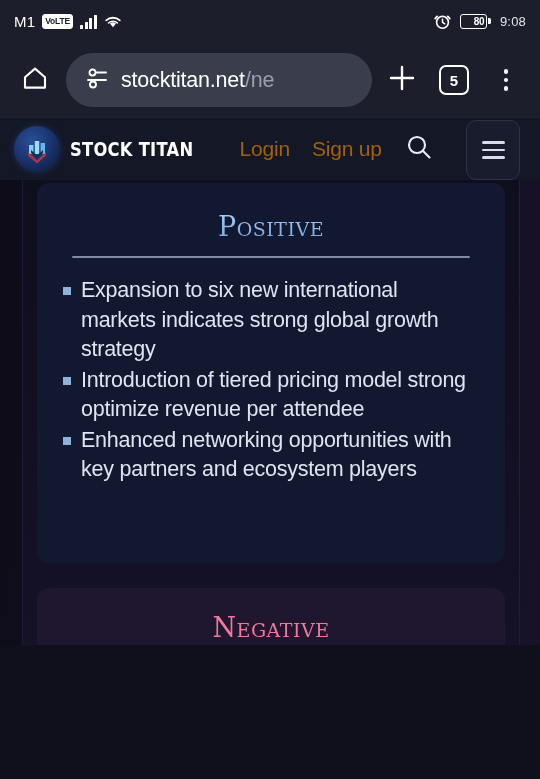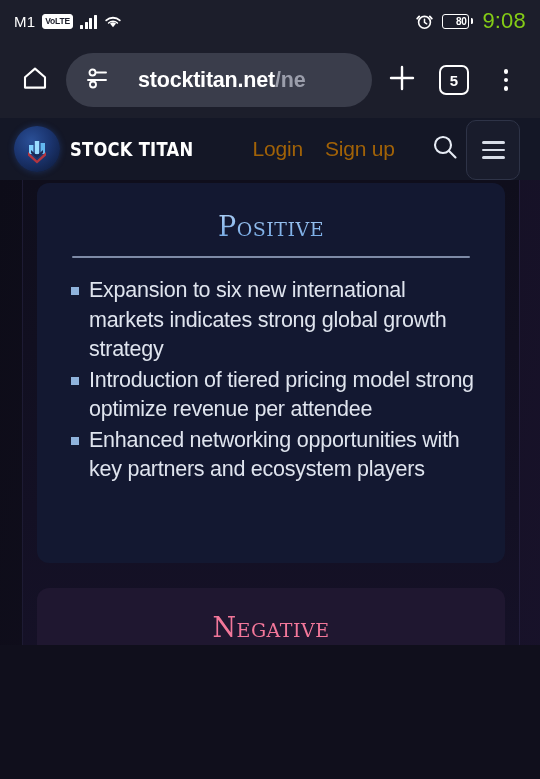--- a/index.html
+++ b/index.html
@@ -37,34 +37,33 @@
   .clock-ic{ width:17px; height:17px; }
   .battery{
     display:flex; align-items:center;
   }
   .bat-body{
     border:1.7px solid #fff; border-radius:3px; width:27px; height:15px;
     display:flex; align-items:center; justify-content:center;
     font-size:10px; font-weight:bold; color:#fff; letter-spacing:-.3px;padding-left:11px;
   }
   .bat-cap{ width:2.5px; height:6px; background:#fff; border-radius:0 1.5px 1.5px 0; margin-left:1.5px; }
-  .time{ font-size:22px; color:#84cc16; letter-spacing:.2px; }
+  .time{ font-size:13px; color:#e5e5e5; letter-spacing:.2px; }
 
   
   .chrome{
     position:absolute; top:42px; left:0; width:540px; height:76px;
     background:#1c1e2b;
     display:flex; align-items:center; padding:0 12px; gap:8px;
   }
   .home-btn{ width:46px; height:46px; display:flex; align-items:center; justify-content:center; }
   .urlbar{
     flex:1; height:54px; background:#3a3d4b; border-radius:27px;
-    display:flex; align-items:center; padding:0 18px; gap:28px; overflow:hidden;
+    display:flex; align-items:center; padding:0 18px; gap:11px; overflow:hidden;
     min-width:0;
-    font-weight:bold;
   }
   .url-text{
     font-size:21.5px; color:#ffffff; white-space:nowrap; overflow:hidden;
     letter-spacing:-.2px;
   }
   .url-text .dim{ color:#9b9eab; }
   .plus-btn,.tabs-btn,.menu-btn{
     width:44px; height:44px; display:flex; align-items:center; justify-content:center; flex:none;
   }
   .tabcount{
@@ -72,21 +71,21 @@
     display:flex; align-items:center; justify-content:center;
     font-size:15px; font-weight:bold; color:#fff;
   }
   .dots{ display:flex; flex-direction:column; gap:4px; align-items:center; }
   .dots i{ width:4.6px; height:4.6px; border-radius:50%; background:#fff; display:block; }
 
   
   .site-header{
     position:absolute; top:118px; left:0; width:540px; height:62px;
     background:#141726;
-    display:flex; align-items:center; padding-left:14px; gap:13px;
+    display:flex; align-items:center; padding-left:14px; gap:0;
     z-index:5;
   }
   .logo-wrap{ display:flex; align-items:center; gap:10px; }
   .logo-mark{
     width:46px; height:46px; border-radius:50%;
     background:radial-gradient(circle at 38% 32%, #2a4f96 0%, #1b3570 45%, #0c1733 100%);
     display:flex; align-items:center; justify-content:center;
     box-shadow:0 0 6px rgba(40,80,160,.45);
   }
   .brand{
@@ -149,21 +148,21 @@
     padding-top:24px;
     font-size:27px;
     color:#f2779a;
   }
   .rule{
     height:2px; margin:14px 35px 0 35px; border-radius:2px;
   }
   .rule-positive{ background:#7e8aa6; }
   .rule-negative{ background:#9e5574; }
 
-  ul.points{ list-style:none; margin:18px 0 0 8px; padding:0 28px 0 44px; }
+  ul.points{ list-style:none; margin:18px 0 0 0; padding:0 28px 0 44px; }
   ul.points li{
     position:relative;
     font-size:21.5px; line-height:29.5px; color:#dfe4ee;
     letter-spacing:-.25px;
     margin-bottom:0px;
   }
   ul.points li + li{ margin-top:1px; }
   ul.points li::before{
     content:""; position:absolute; left:-18px; top:11px;
     width:8px; height:8px;

